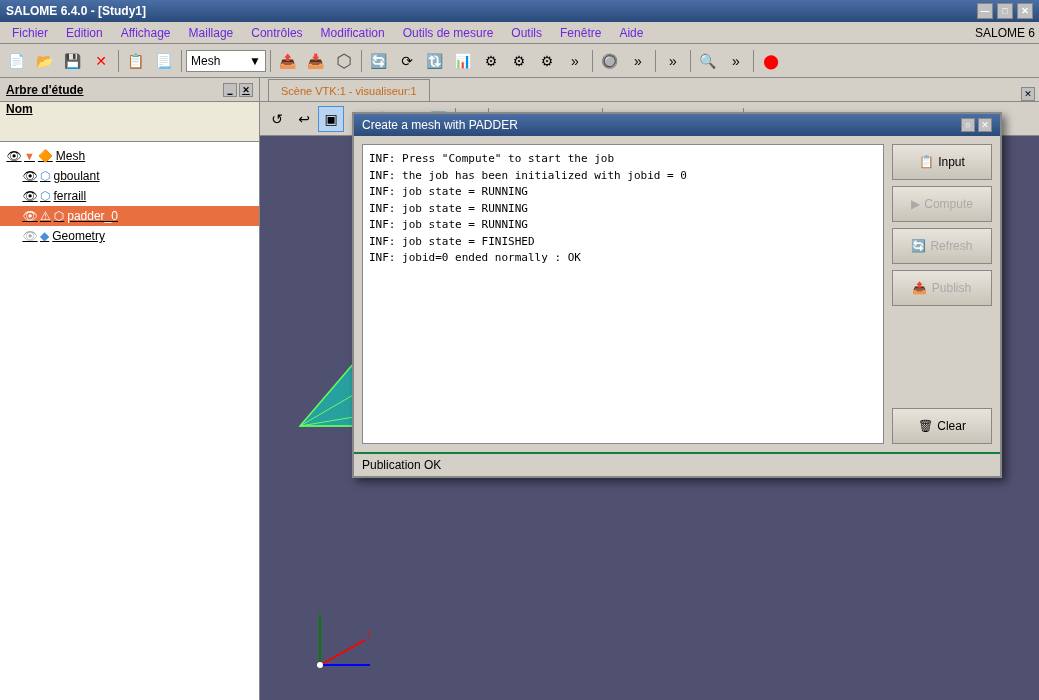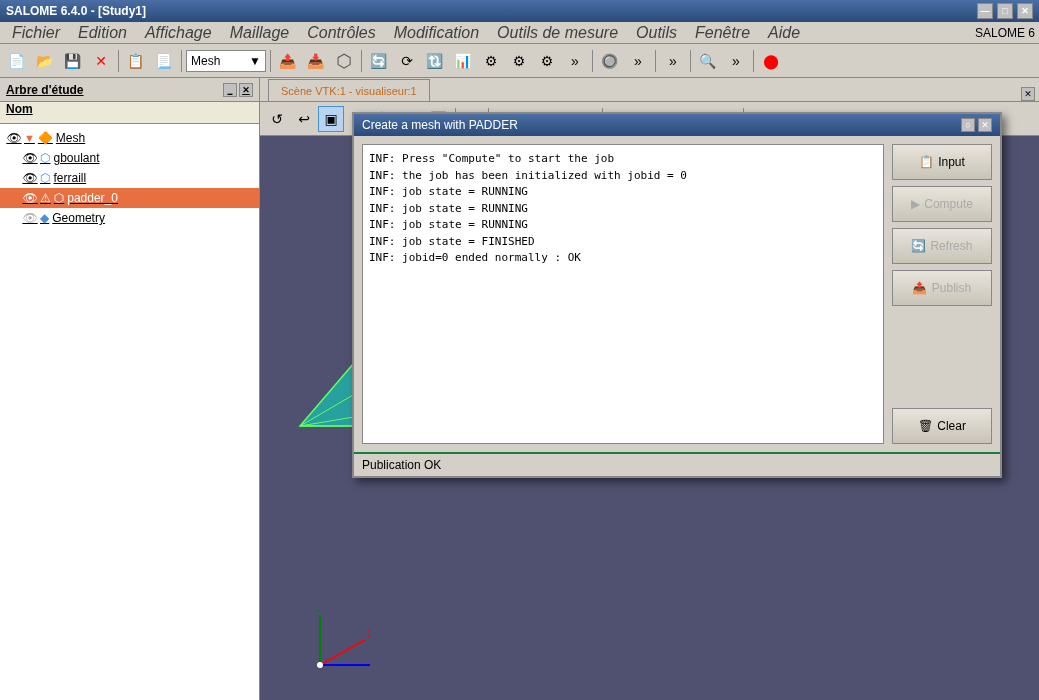--- a/index.html
+++ b/index.html
@@ -32,24 +32,23 @@
       background: #d4d0c8;
       border-bottom: 1px solid #888;
       height: 22px;
       display: flex;
       align-items: center;
       padding: 0 4px;
       gap: 2px;
     }
     .menu-item {
       padding: 2px 8px;
-      font-size: 16px;
-      cursor: pointer;
-      color: #404040;
-      font-style: italic;
+      font-size: 12px;
+      cursor: pointer;
+      color: #6d28d9;
     }
 
     
     #toolbar-area {
       background: #d4d0c8;
       border-bottom: 1px solid #888;
       height: 34px;
       display: flex;
       align-items: center;
       padding: 2px 4px;
@@ -108,24 +107,24 @@
       width: 14px; height: 14px;
       background: #c0c0c0;
       border: 1px solid #888;
       font-size: 9px;
       display: flex; align-items: center; justify-content: center;
       cursor: pointer;
     }
     #tree-header {
       background: #ece9d8;
       border-bottom: 1px solid #888;
-      height: 22px;
-      display: flex;
-      align-items: flex-end;
-      padding: 7px 6px;
+      height: 40px;
+      display: flex;
+      align-items: flex-start;
+      padding: 0 6px;
       font-size: 12px;
       font-weight: bold;
     }
     #tree-area {
       flex: 1;
       background: white;
       overflow: auto;
       padding: 4px 0;
     }
     .tree-row {

